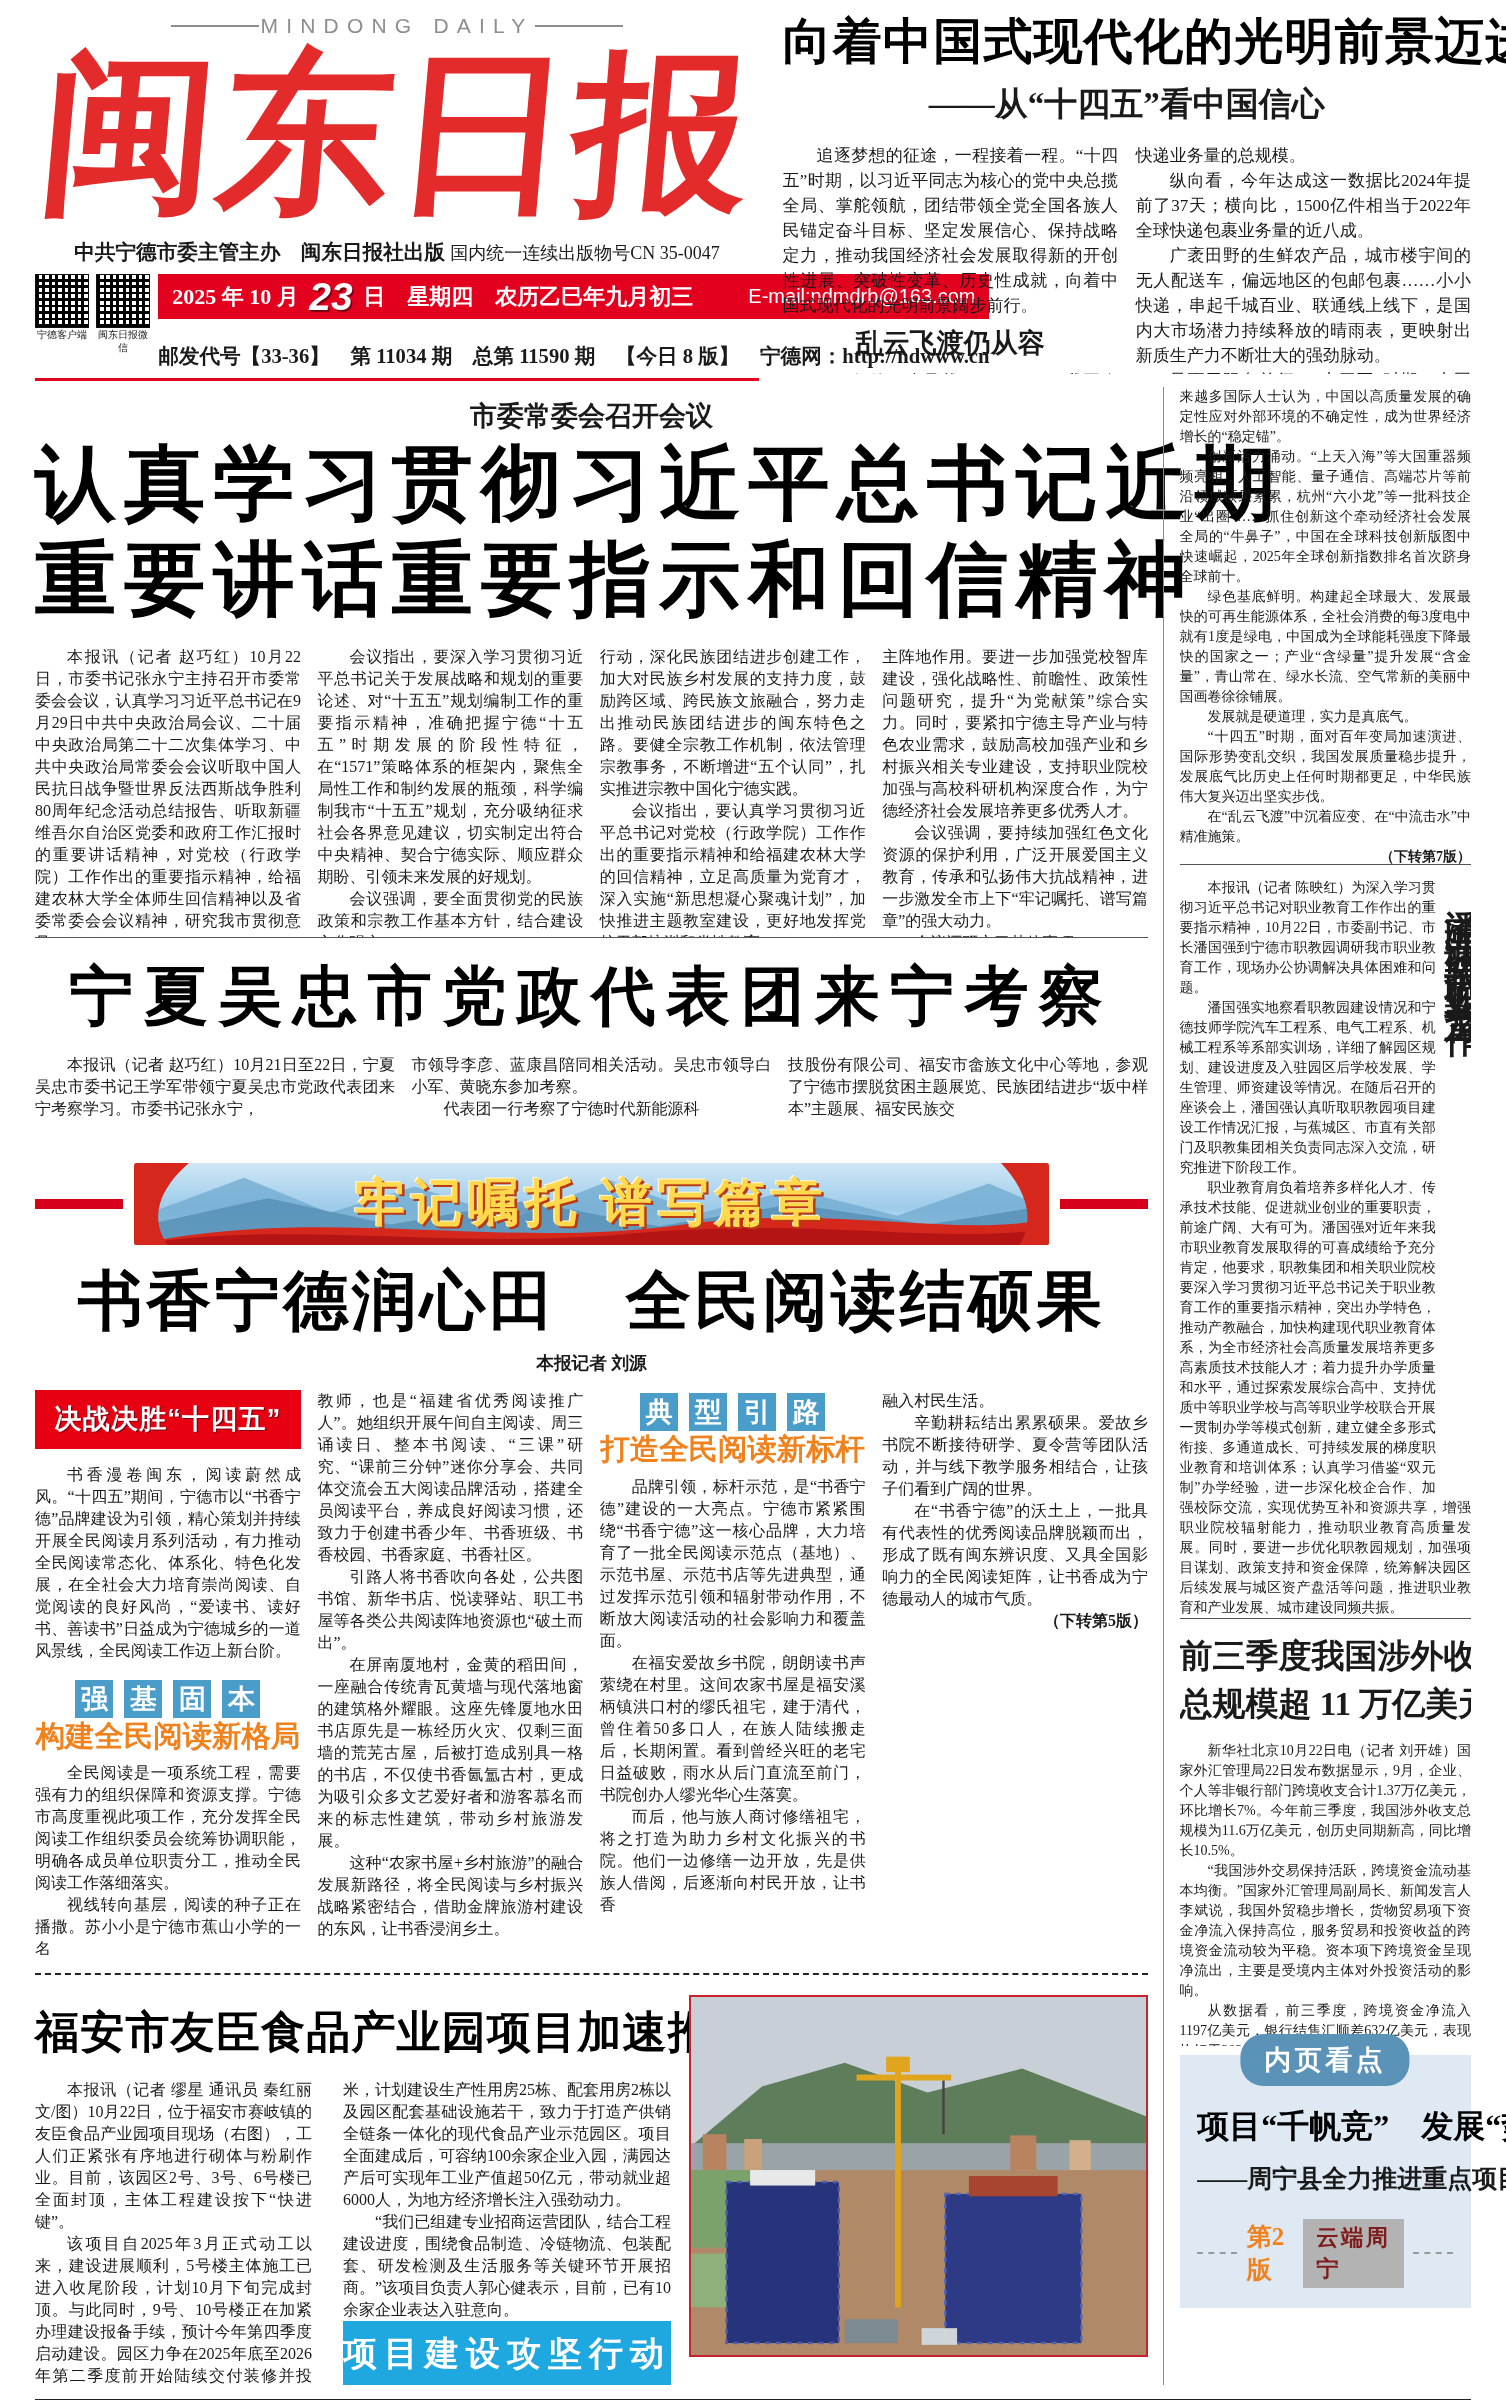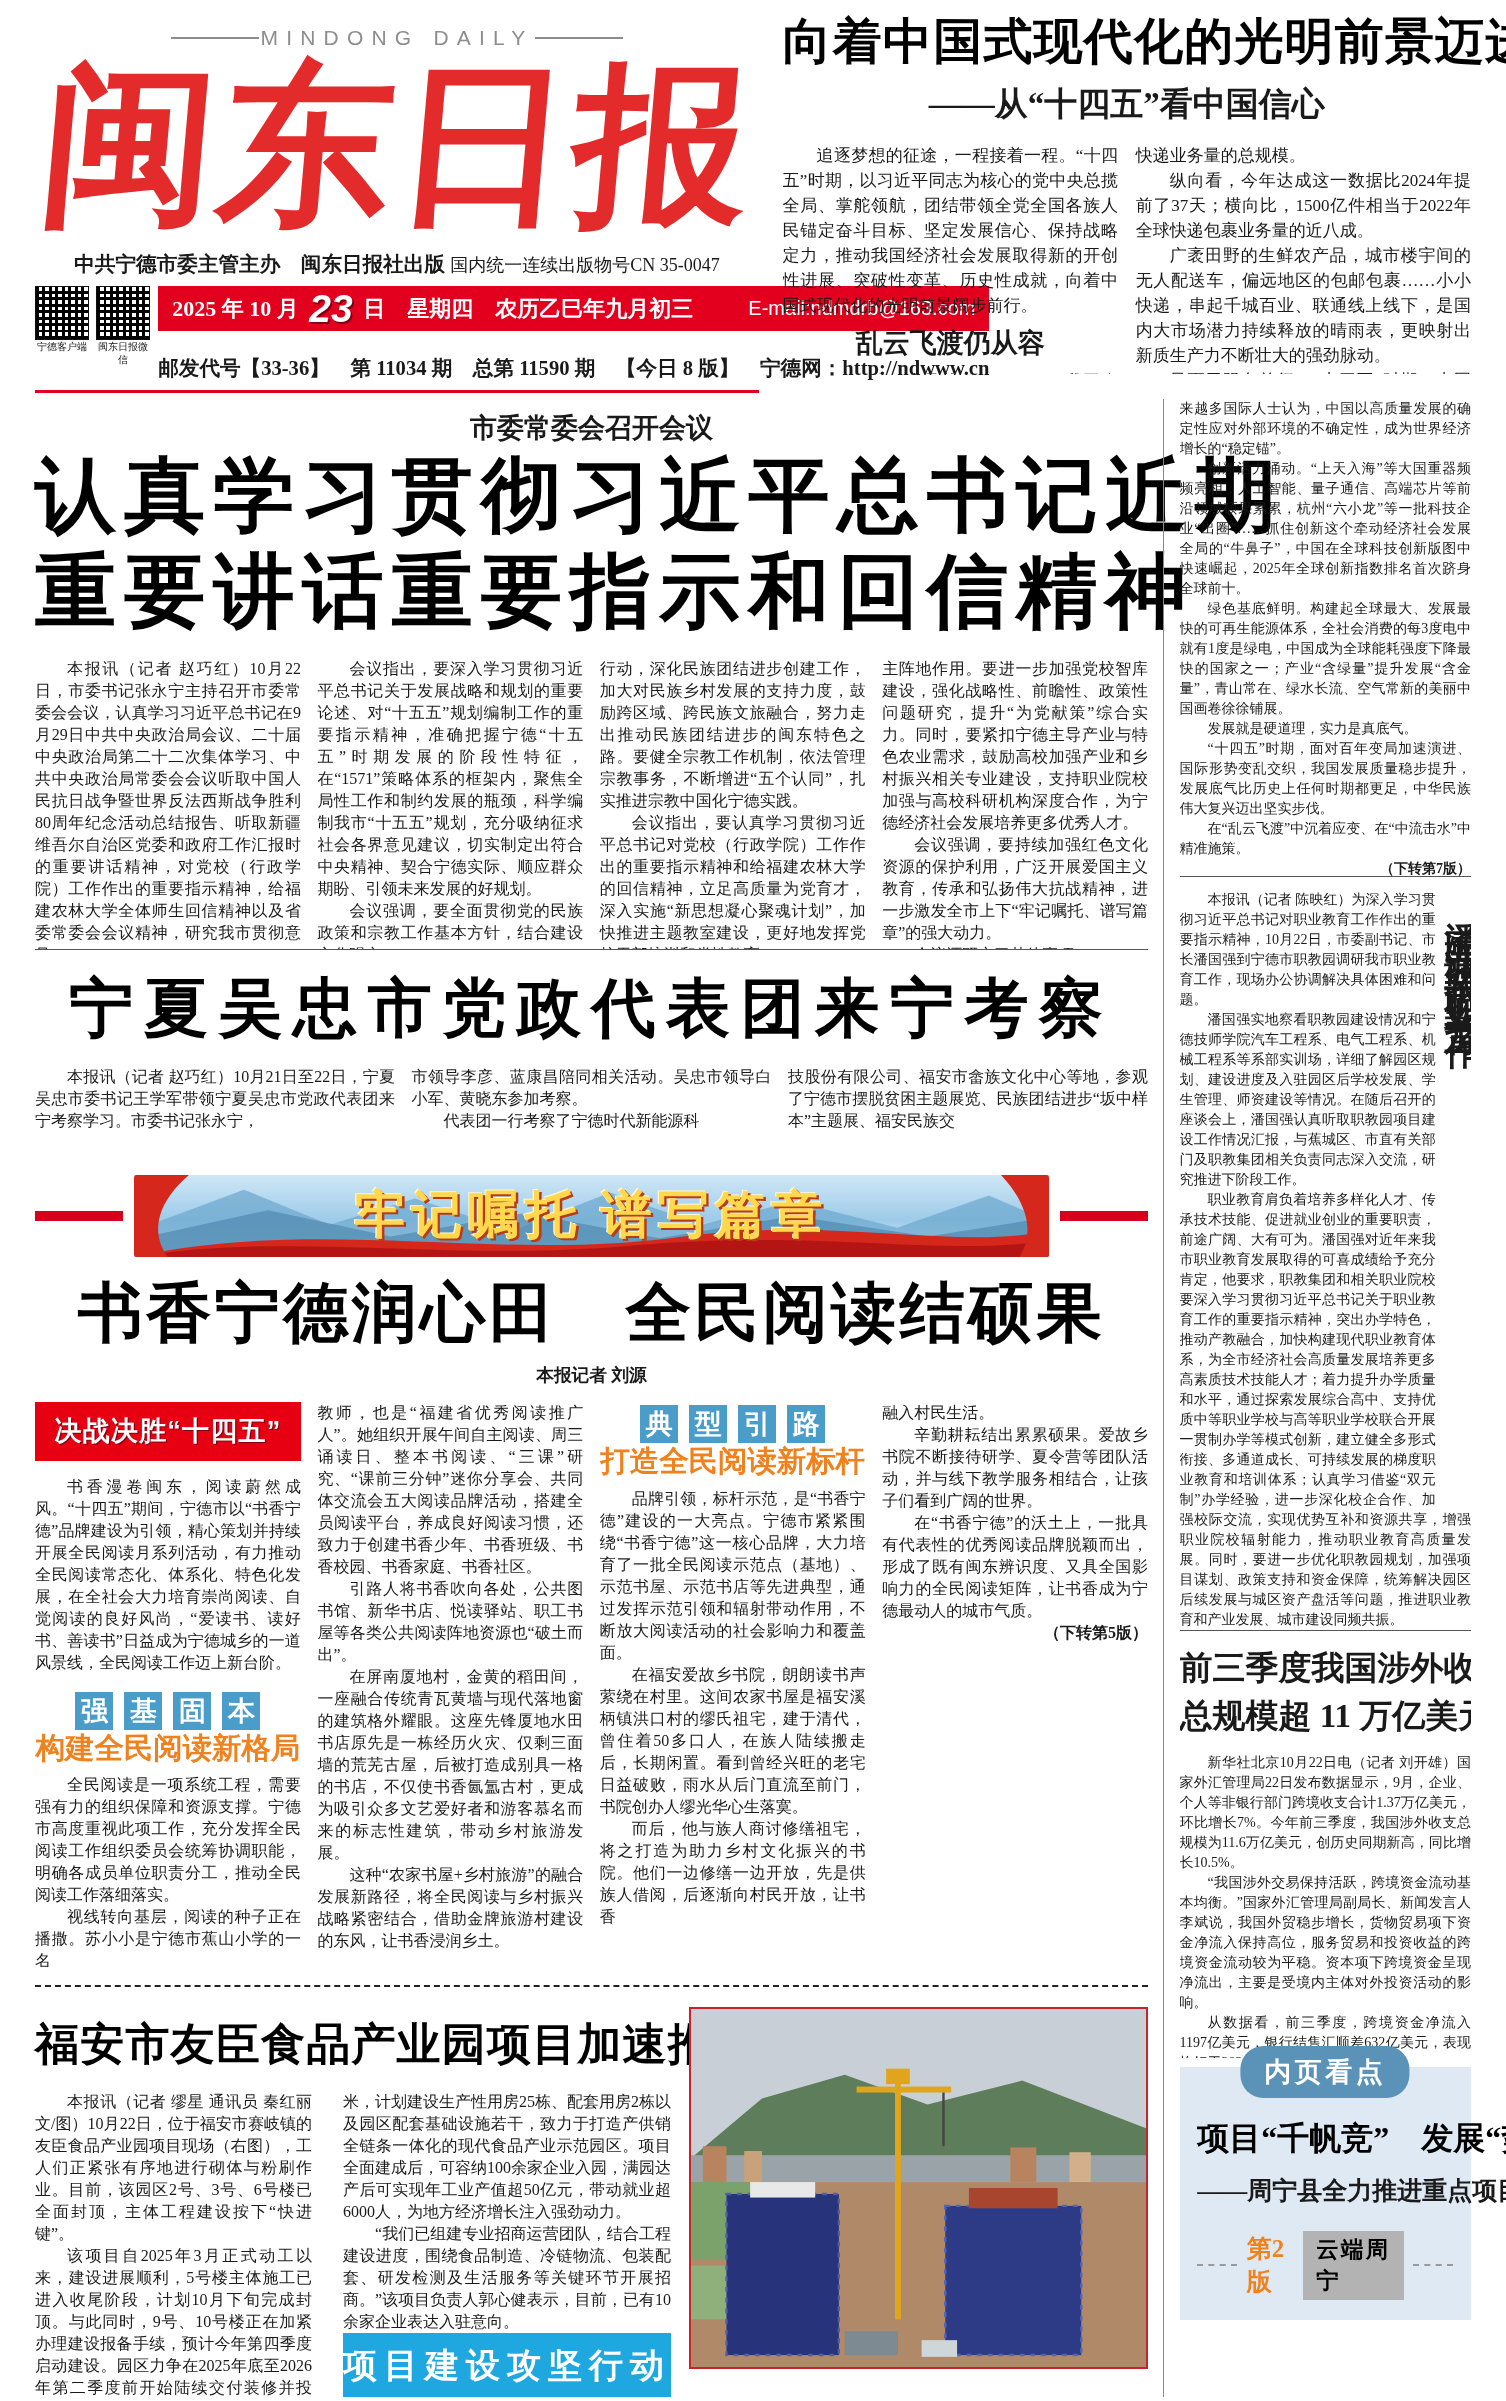--- a/index.html
+++ b/index.html
@@ -1,21 +1,21 @@
 <!DOCTYPE html>
 <html style="font-size:9.4px"><head>
 <meta charset="utf-8">
 <style>
   html,body{margin:0;padding:0;background:#fff;}
   body{width:1506px;height:2401px;overflow:hidden;color:#1a1a1a;
        font-family:"Liberation Serif","DejaVu Serif",serif;}
   
   .header{display:flex;padding:13px 35px 0 35px;gap:23.6px;}
   .mast{width:724px;flex:none;border-bottom:3.5px solid #e3001f;padding-bottom:8.2px;}
-  .en-row{display:flex;align-items:center;justify-content:center;gap:1px;color:#8d8d8d;margin-top:13px;}
+  .en-row{display:flex;align-items:center;justify-content:center;gap:1px;color:#8d8d8d;margin-top:1px;}
   .en-row .dash{width:88px;height:1.8px;background:#8d8d8d;}
   .en-name{font-size:21px;letter-spacing:8.2px;font-family:"Liberation Sans",sans-serif;}
   .logo{font-size:174px;line-height:194px;font-weight:900;color:#e42b2b;letter-spacing:3.5px;
         transform:skewX(-5deg);white-space:nowrap;text-align:center;}
   .org-line{text-align:center;font-weight:700;font-size:20.6px;margin:5.9px 0 8.2px 0;white-space:nowrap;}
   .org-line .cn-no{font-size:18px;font-weight:400;}
   .qr-date-row{display:flex;gap:8.2px;align-items:stretch;}
   .qr-wrap{display:flex;gap:7px;flex:none;}
   .qr-box{width:54px;text-align:center;}
   .qr{width:52px;height:52px;border:1.2px solid #111;background-image:
@@ -95,21 +95,21 @@
   
   .hl{background:#dfe9f3;margin-top:8.2px;padding:39px 17.7px 20px 17.7px;position:relative;min-height:159px;}
   .hl-tab{position:absolute;top:-21px;left:50%;transform:translateX(-50%);background:#5b93b8;color:#fff;
           font-size:27px;font-weight:900;padding:8.2px 23.6px;letter-spacing:3.5px;white-space:nowrap;
           font-family:"Liberation Serif",serif;border-radius:23px;}
   .hl-headline{font-size:32px;font-weight:900;text-align:center;margin-top:11.8px;white-space:nowrap;}
   .hl-subhead{font-size:25px;font-weight:700;text-align:center;margin-top:13px;white-space:nowrap;}
   .hl-bottom{display:flex;align-items:center;justify-content:center;gap:9.4px;margin-top:23.6px;}
   .hl-dash{width:53px;border-top:2.4px dashed #9a9a9a;}
   .hl-page{color:#f0821e;font-size:25px;font-weight:900;}
-  .hl-badge{background:#b3b3b3;color:#000000;font-size:22.4px;font-weight:700;padding:3.5px 13px;letter-spacing:2.4px;}
+  .hl-badge{background:#b3b3b3;color:#7f1d1d;font-size:22.4px;font-weight:700;padding:3.5px 13px;letter-spacing:2.4px;}
   
   .footer{border-top:1.8px solid #222;margin:14px 35px 0 35px;padding-top:10.6px;
           text-align:center;font-size:20px;font-weight:700;}
 </style>
 </head>
 <body>
 
 <div class="header">
   <div class="mast">
     <div class="en-row">

